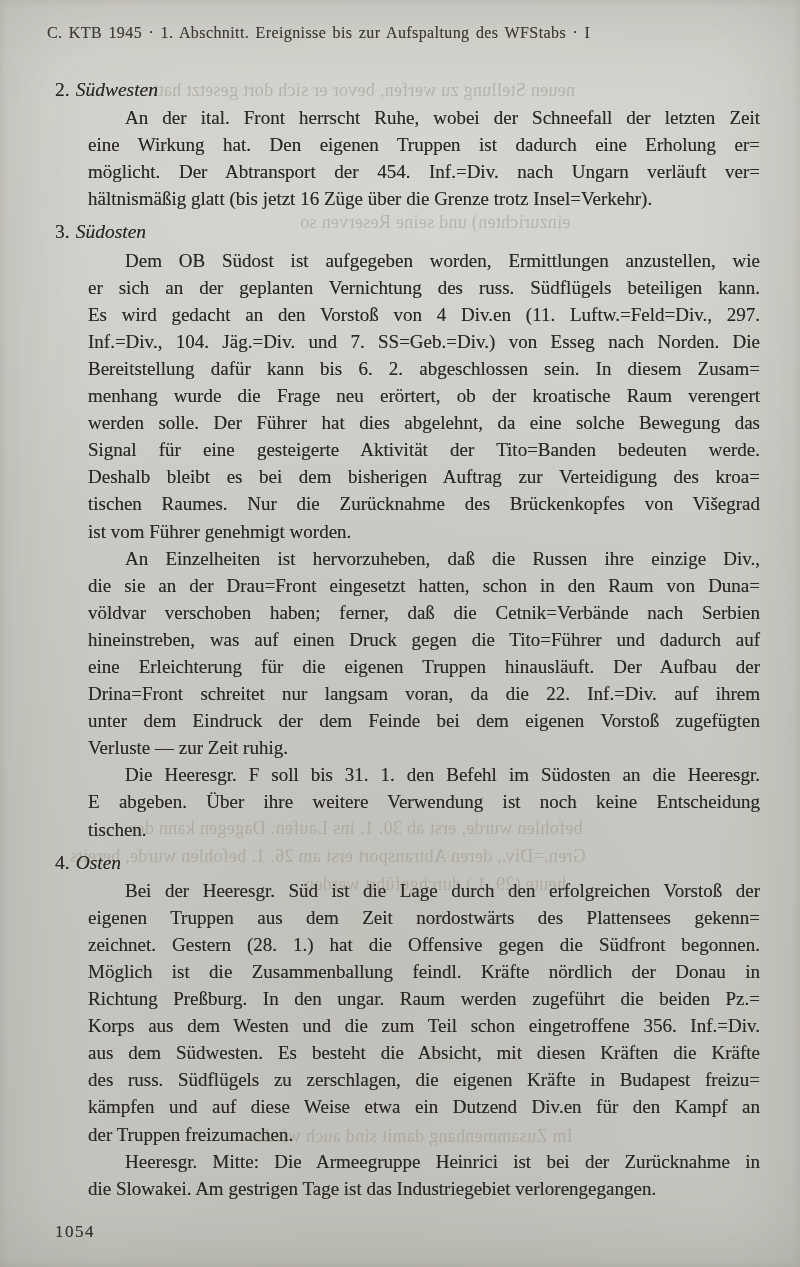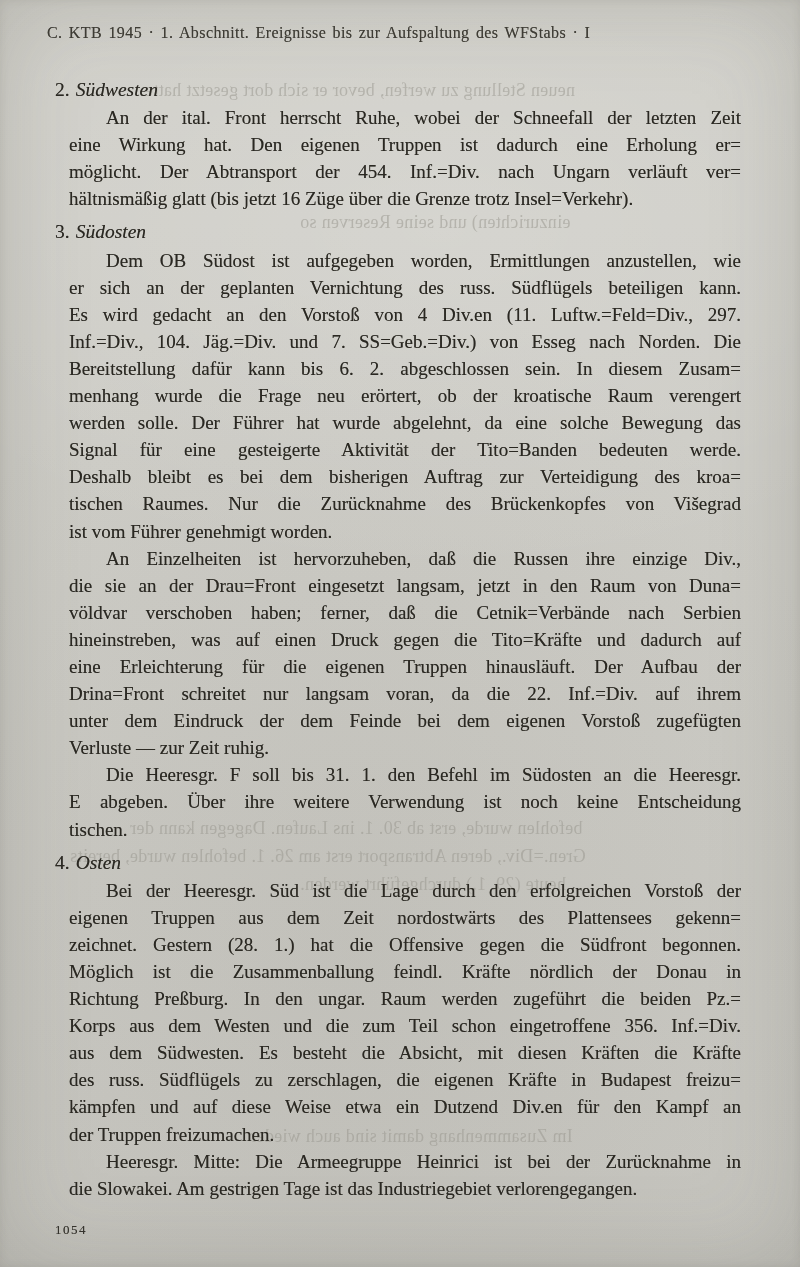--- a/index.html
+++ b/index.html
@@ -50,38 +50,38 @@
   }
   .section{display:block;}
   .section-heading{
     font-size:19.5px;
     line-height:27.1px;
     margin:6px 0 1px 0;
     text-shadow:0 0 .6px rgba(42,40,34,.5);
   }
   .section-heading .heading-title{font-style:italic;margin-left:6px;}
   .paragraph{
-    margin-left:14px;
+    margin-left:33px;
     width:672px;
     font-size:19px;
   }
   .line{
     line-height:27.1px;
     text-align:justify;
     text-align-last:justify;
     text-shadow:0 0 .6px rgba(42,40,34,.5);
     white-space:normal;
   }
   .line.first{text-indent:37px;}
   .line.last{text-align-last:left;}
   .it{}
   .page-number{
     position:absolute;
     left:55px;top:1222px;
-    font-size:13px;
+    font-size:17px;
     letter-spacing:1.5px;
     color:#35332d;
     text-shadow:0 0 .6px rgba(53,51,45,.55);
   }
 </style>
 </head>
 <body>
 
 <div class="page">
   <div class="bleed-layer">
@@ -107,31 +107,31 @@
       </div>
       <div class="section">
         <div class="section-heading"><span class="heading-number">3.</span><span class="heading-title">Südosten</span></div>
         <div class="paragraph">
           <div class="line first">Dem OB Südost ist aufgegeben worden, Ermittlungen anzustellen, wie</div>
           <div class="line">er sich an der geplanten Vernichtung des russ. Südflügels beteiligen kann.</div>
           <div class="line">Es wird gedacht an den Vorstoß von 4 Div.en (11. Luftw.=Feld=Div., 297.</div>
           <div class="line">Inf.=Div., 104. Jäg.=Div. und 7. SS=Geb.=Div.) von Esseg nach Norden. Die</div>
           <div class="line">Bereitstellung dafür kann bis 6. 2. abgeschlossen sein. In diesem Zusam=</div>
           <div class="line">menhang wurde die Frage neu erörtert, ob der kroatische Raum verengert</div>
-          <div class="line">werden solle. Der Führer hat wurde abgelehnt, da eine solche Bewegung das</div>
+          <div class="line">werden solle. Der Führer hat dies abgelehnt, da eine solche Bewegung das</div>
           <div class="line">Signal für eine gesteigerte Aktivität der Tito=Banden bedeuten werde.</div>
           <div class="line">Deshalb bleibt es bei dem bisherigen Auftrag zur Verteidigung des kroa=</div>
           <div class="line">tischen Raumes. Nur die Zurücknahme des Brückenkopfes von Višegrad</div>
           <div class="line last">ist vom Führer genehmigt worden.</div>
         </div>
         <div class="paragraph">
           <div class="line first">An Einzelheiten ist hervorzuheben, daß die Russen ihre einzige Div.,</div>
-          <div class="line">die sie an der Drau=Front eingesetzt langsam, jetzt in den Raum von Duna=</div>
+          <div class="line">die sie an der Drau=Front eingesetzt hatten, schon in den Raum von Duna=</div>
           <div class="line">völdvar verschoben haben; ferner, daß die Cetnik=Verbände nach Serbien</div>
-          <div class="line">hineinstreben, was auf einen Druck gegen die Tito=Kräfte und dadurch auf</div>
+          <div class="line">hineinstreben, was auf einen Druck gegen die Tito=Führer und dadurch auf</div>
           <div class="line">eine Erleichterung für die eigenen Truppen hinausläuft. Der Aufbau der</div>
           <div class="line">Drina=Front schreitet nur langsam voran, da die 22. Inf.=Div. auf ihrem</div>
           <div class="line">unter dem Eindruck der dem Feinde bei dem eigenen Vorstoß zugefügten</div>
           <div class="line last">Verluste — zur Zeit ruhig.</div>
         </div>
         <div class="paragraph">
           <div class="line first">Die Heeresgr. F soll bis 31. 1. den Befehl im Südosten an die Heeresgr.</div>
           <div class="line">E abgeben. Über ihre weitere Verwendung ist noch keine Entscheidung</div>
           <div class="line last">tischen.</div>
         </div>

